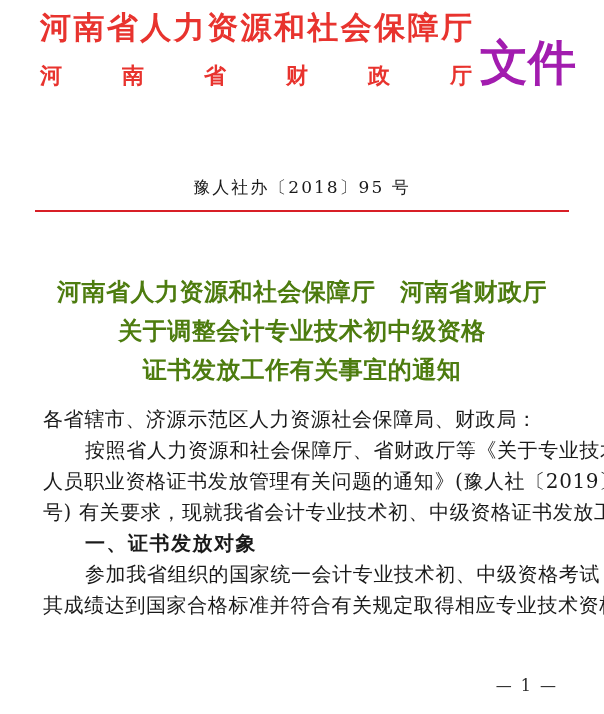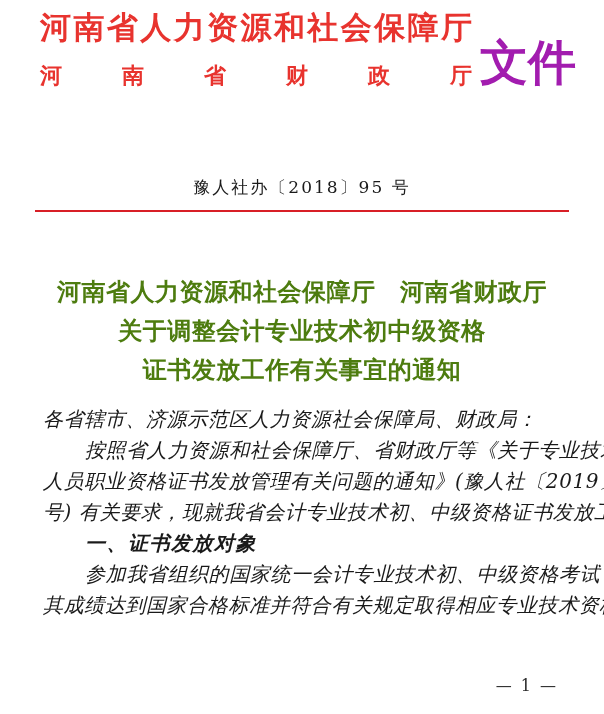--- a/index.html
+++ b/index.html
@@ -119,21 +119,20 @@
     top: 404px;
     width: 520px;
   }
   .body-line {
     font-family: "DejaVu Serif", "Liberation Serif", serif;
     font-size: 20px;
     line-height: 31px;
     letter-spacing: 0.6px;
     color: #1a1a1a;
     white-space: nowrap;
-    font-style: italic;
   }
   .body-line.indent { text-indent: 42px; }
   .body-line.heading {
     font-weight: bold;
     text-indent: 42px;
     letter-spacing: 1.5px;
   }
 
   
   .page-number {

